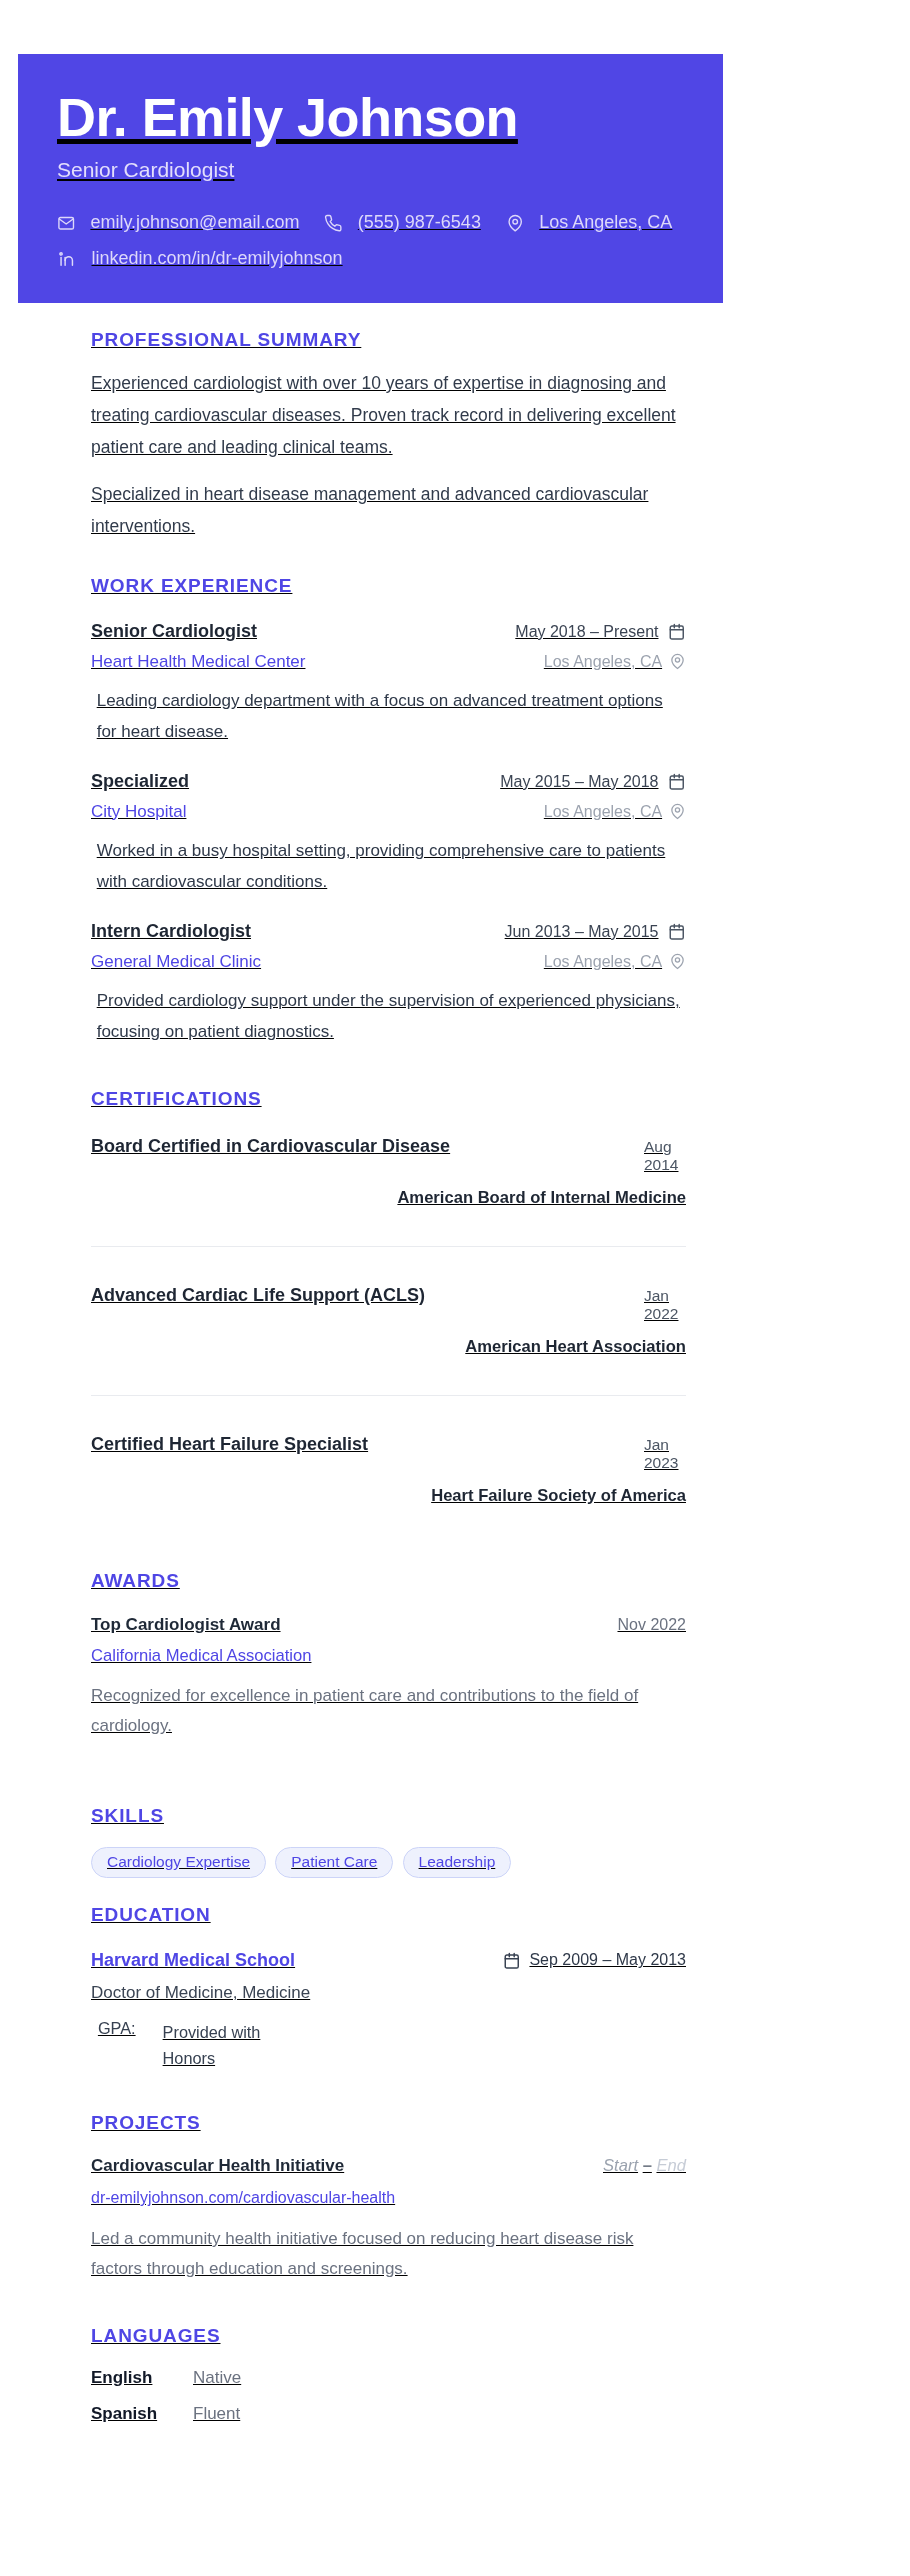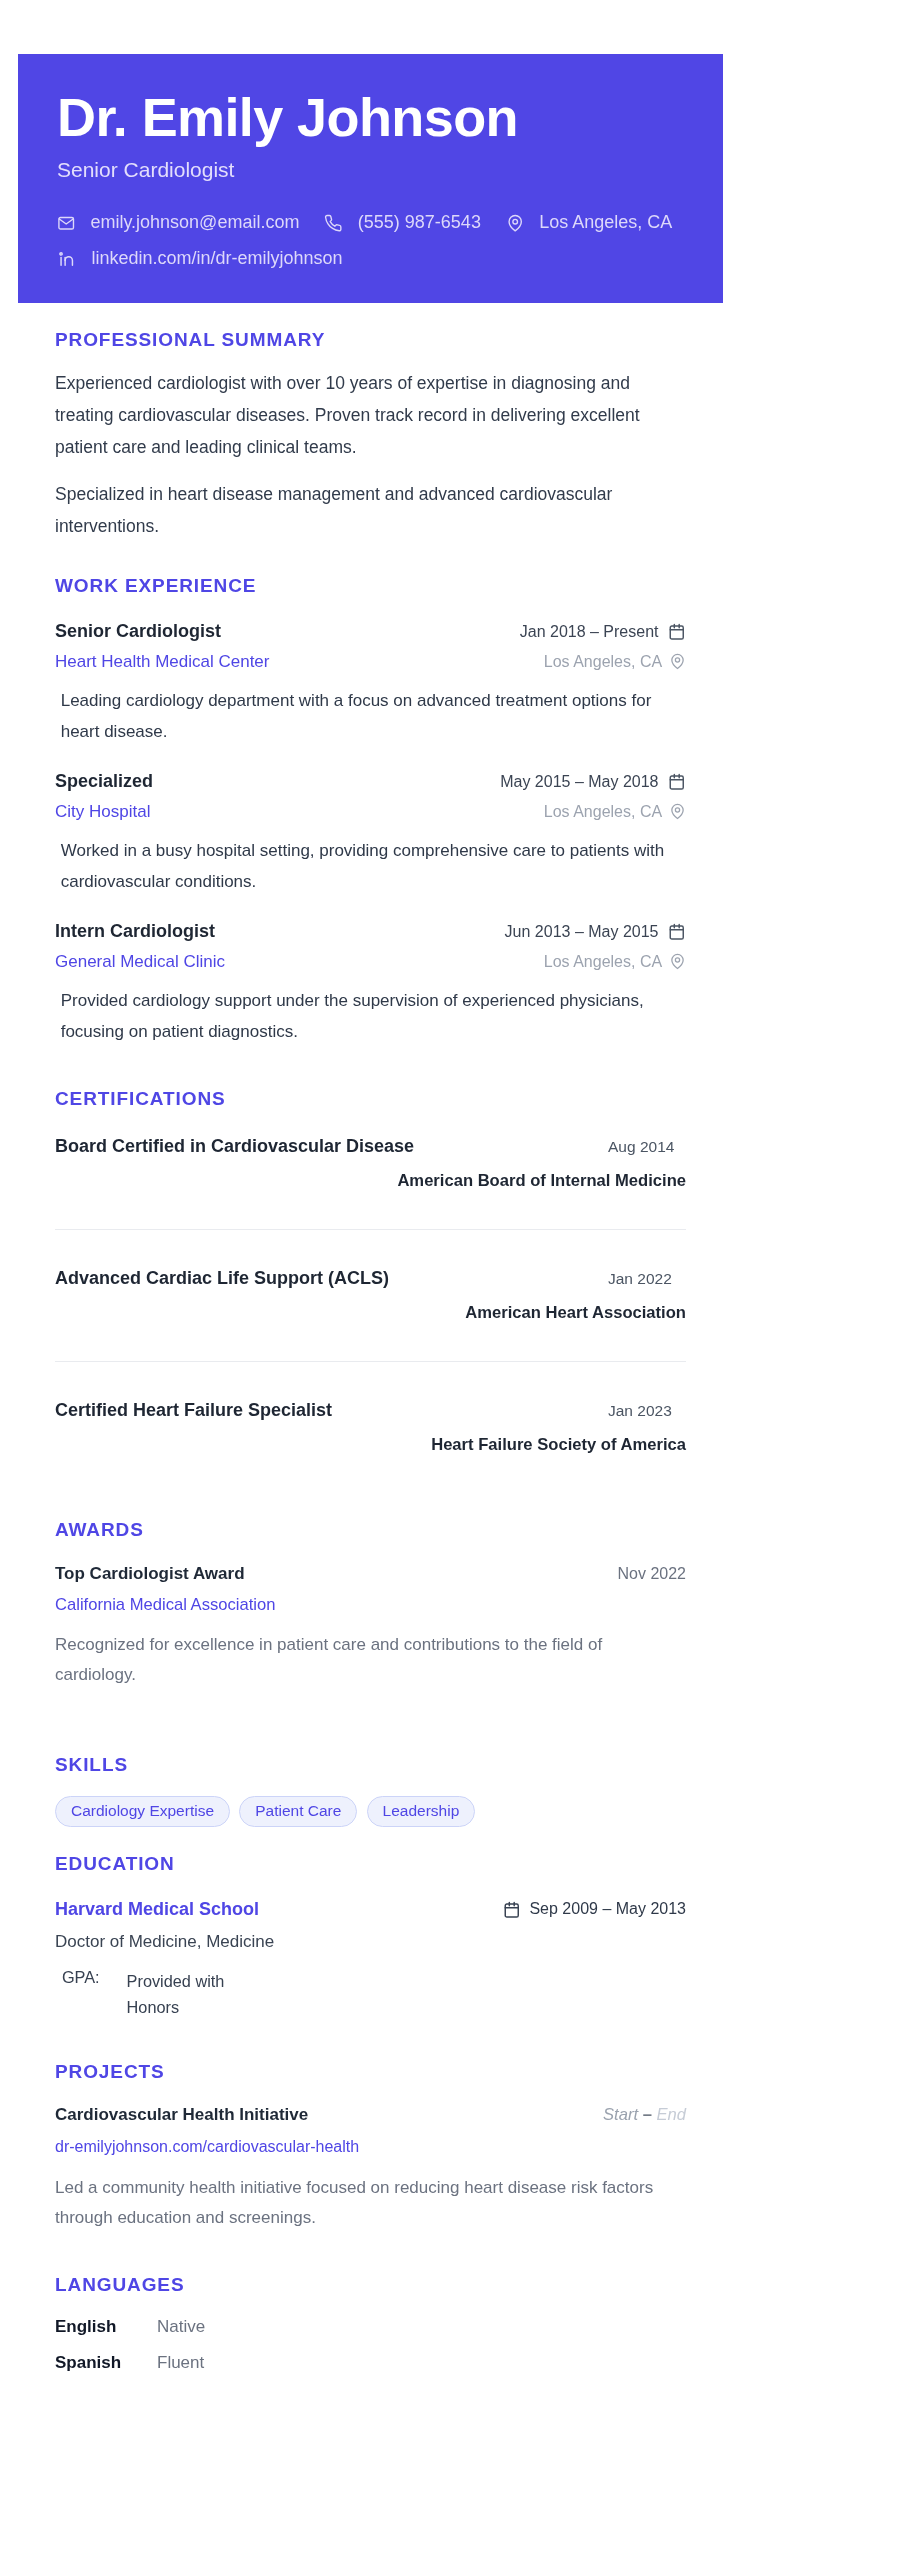--- a/index.html
+++ b/index.html
@@ -1,32 +1,32 @@
 <!DOCTYPE html>
 <html style="font-size:9.2px"><head>
 <meta charset="utf-8">
 <style>
   html,body{margin:0;padding:0;background:#ffffff;}
   body{width:911px;font-family:"Liberation Sans", sans-serif;-webkit-font-smoothing:antialiased;}
-  .page{width:741px;min-height:2576px;background:#ffffff;overflow:hidden;}
+  .page{width:741px;min-height:2576px;background:#ffffff;overflow:hidden;text-decoration:underline;}
 
   
   .hero{margin:54px 18px 0;background:#5046e5;color:#ffffff;padding:32px 39px 34px;}
   .hero h1{margin:0;font-size:54px;font-weight:700;line-height:1.15;letter-spacing:-0.6px;}
   .hero-subtitle{margin-top:10.3px;font-size:21px;color:#e3defc;}
   .hero-contact{margin-top:30px;display:flex;align-items:center;gap:25px;font-size:18px;color:#ddd8fa;}
   .hero-contact.second{margin-top:15px;}
   .contact-item{display:inline-flex;align-items:center;gap:15px;white-space:nowrap;}
   svg.icon{fill:none;stroke:currentColor;stroke-width:1.8;stroke-linecap:round;stroke-linejoin:round;flex:0 0 auto;}
   .icon-32{width:18.4px;height:18.4px;}
   .icon-34{width:19.5px;height:19.5px;}
   .icon-30{width:17px;height:17px;}
 
   
-  .content{padding:0 55px 46px;}
+  .content{padding:0 55px 46px;margin-left:36px;}
   .section-heading{margin:33px 0 0;font-size:19px;font-weight:700;color:#4f46e5;letter-spacing:0.9px;}
   .section-heading.mt-lg{margin-top:64px;}
   .section-heading.mt-md{margin-top:41px;}
   .section-heading.mt-sm{margin-top:26px;}
   .para{margin:15.5px 0 0;font-size:17.5px;line-height:32px;color:#313b4b;}
 
   .row{display:flex;justify-content:space-between;align-items:center;}
   .meta-date{display:flex;align-items:center;gap:8px;font-size:16px;color:#3b4453;white-space:nowrap;}
   .meta-date .icon{color:#4b5563;}
   .meta-loc{display:flex;align-items:center;gap:6.9px;font-size:16px;color:#9ca3af;white-space:nowrap;}
@@ -129,21 +129,21 @@
       <p class="para">Specialized in heart disease management and advanced cardiovascular interventions.</p>
     </section>
 
     <section>
       <h2 class="section-heading">WORK EXPERIENCE</h2>
 
       <div class="xp">
         <div class="row">
           <div class="xp-title">Senior Cardiologist</div>
           <div class="meta-date">
-            <span>Jan 2018 – Present</span>
+            <span>May 2018 – Present</span>
             <svg class="icon icon-34" viewBox="0 0 24 24">
                 <rect x="4" y="5" width="16" height="16" rx="2"></rect>
                 <path d="M9 3v4M15 3v4M4 9.5h16"></path>
               </svg>
           </div>
         </div>
         <div class="row xp-row2">
           <a class="xp-company">Heart Health Medical Center</a>
           <div class="meta-loc">
             <span>Los Angeles, CA</span>

